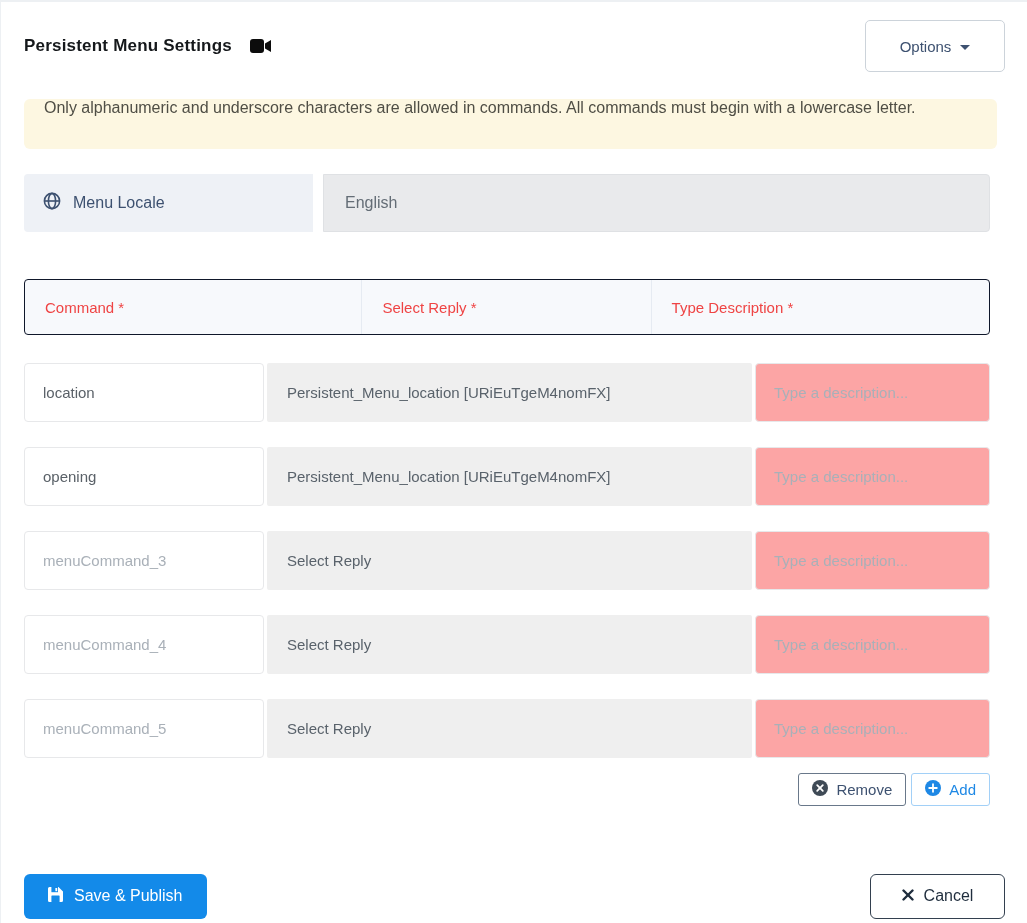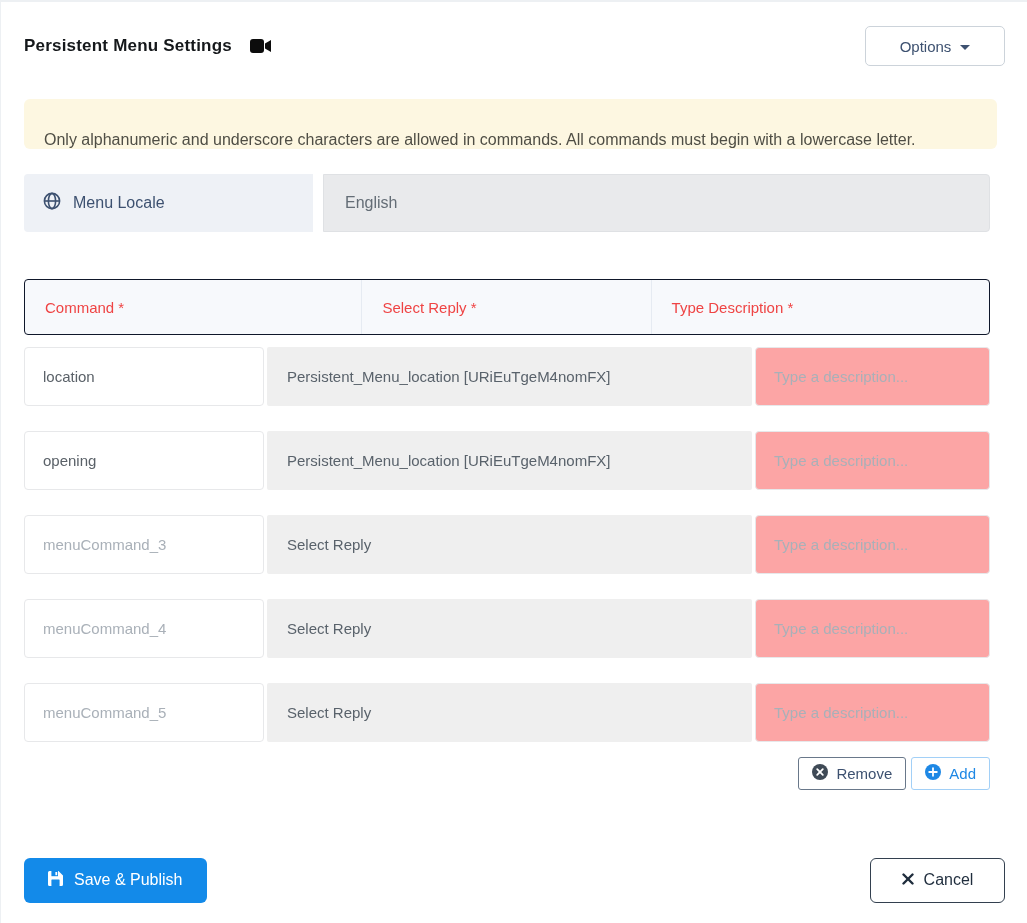--- a/index.html
+++ b/index.html
@@ -15,32 +15,32 @@
   }
 
   
   .hdr { height:40px; display:flex; align-items:center; justify-content:space-between; }
   .title-wrap { display:flex; align-items:center; gap:18px; }
   .page-title { font-size:17px; font-weight:bold; color:#15181b; letter-spacing:.2px; }
   .camera-icon svg { display:block; }
 
   .btn { cursor:pointer; background:#fff; font-family:"Liberation Sans", sans-serif; }
   .options-btn {
-    height:40px; min-width:140px; padding:0 32px;
+    height:52px; min-width:140px; padding:0 32px;
     border:1px solid #ccd3da; border-radius:5px;
     color:#3d5170; font-size:15px;
     display:flex; align-items:center; justify-content:center; gap:9px;
   }
   .caret { width:0; height:0; border-left:5px solid transparent; border-right:5px solid transparent; border-top:5px solid #3d5170; margin-top:2px; }
 
   
   .alert {
     margin-top:33px; margin-right:8px; height:50px;
     background:#fdf7e1; border-radius:6px;
-    padding:0 20px; display:flex; align-items:flex-end;
+    padding:0 20px; display:flex; align-items:flex-start;
     font-size:16px; color:#4f4e45;
   }
 
   
   .locale-row { margin-top:25px; margin-right:15px; height:58px; display:flex; gap:2px; }
   .locale-label {
     width:289px; background:#eef1f6; border-radius:4px 0 0 4px;
     display:flex; align-items:center; gap:12px; padding-left:19px;
     color:#3d5170; font-size:16px;
   }
@@ -56,21 +56,21 @@
     background:#f7f9fc; border:1px solid #0f172a; border-radius:4px;
     display:flex; align-items:stretch;
     color:#ef4444; font-size:15px;
   }
   .th { display:flex; align-items:center; padding-left:20px; }
   .th-command { width:35%; border-right:1px solid #e6ebf2; }
   .th-reply { width:30%; border-right:1px solid #e6ebf2; }
   .th-desc { width:35%; }
 
   .trow { margin-top:25px; margin-right:15px; height:59px; display:flex; gap:3px; }
-  .trow.first { margin-top:12px; }
+  .trow.first { margin-top:28px; }
   .cmd-input {
     width:240px; height:59px; border:1px solid #e7e8ea; border-radius:4px;
     padding:0 10px 0 18px; font-size:15px; color:#5a6168; outline:none;
     font-family:"Liberation Sans", sans-serif; background:#fff;
   }
   .cmd-input::placeholder, .desc-input::placeholder { color:#a9b0b8; opacity:1; }
   .reply-select {
     flex:1; background:#efefef; border-radius:2px;
     display:flex; align-items:center; padding-left:20px;
     font-size:15px; color:#59626b; cursor:pointer;

